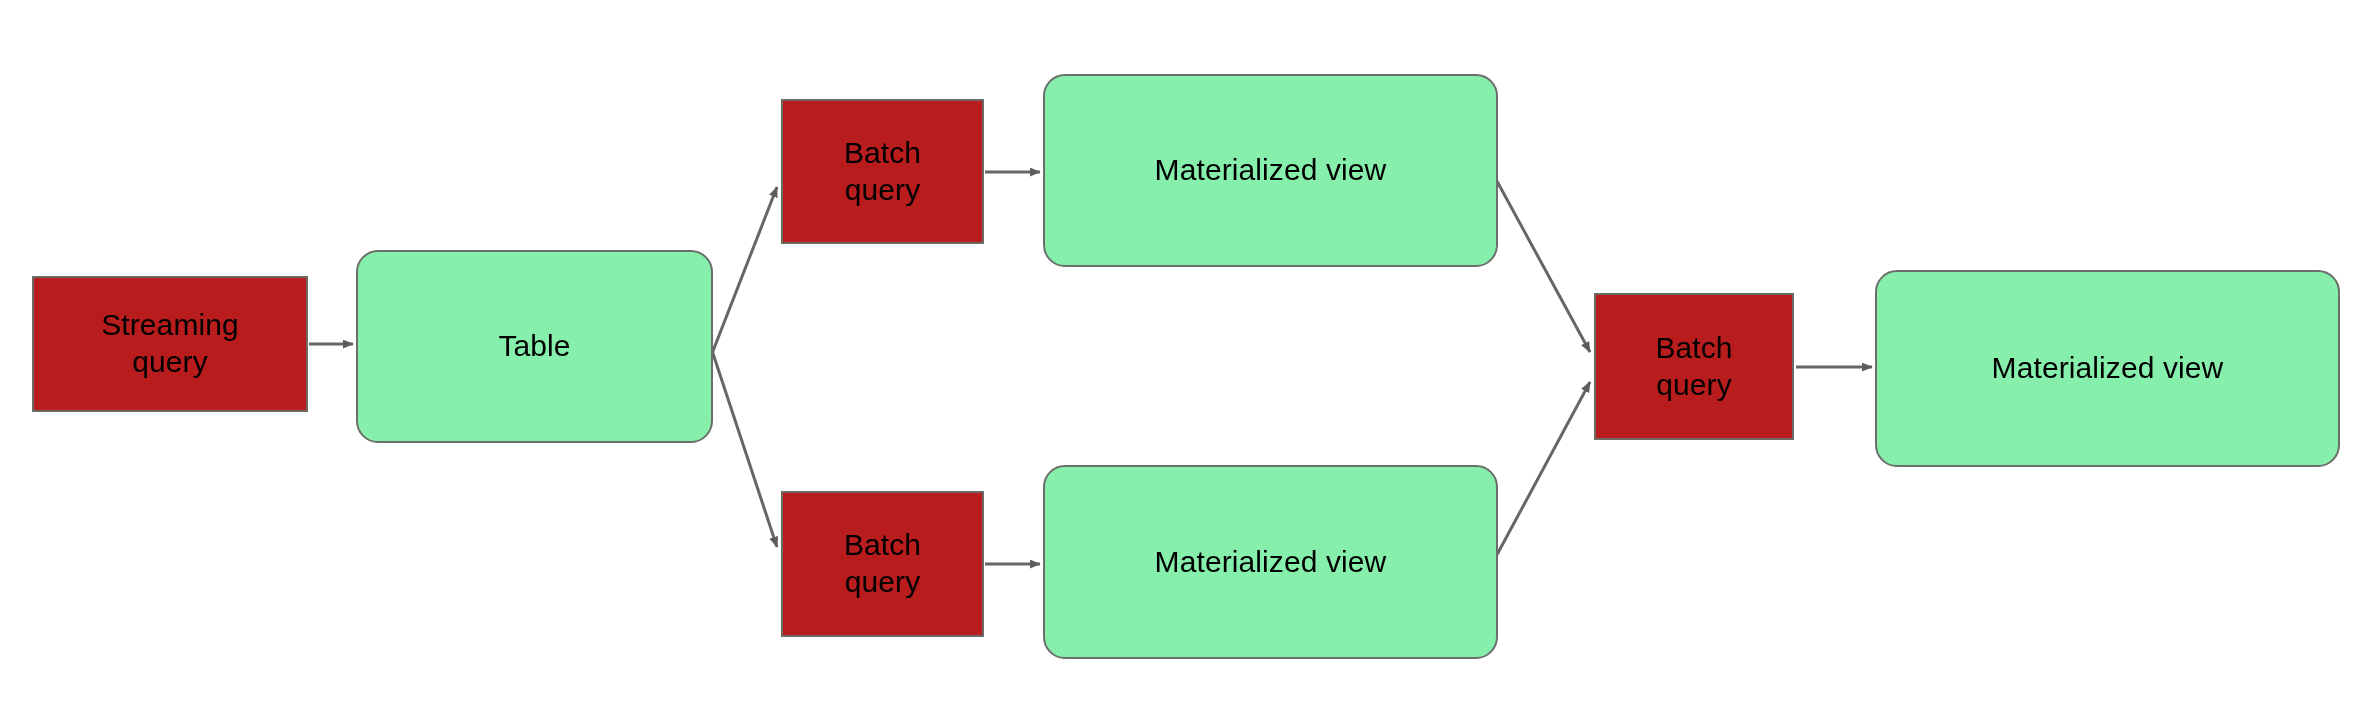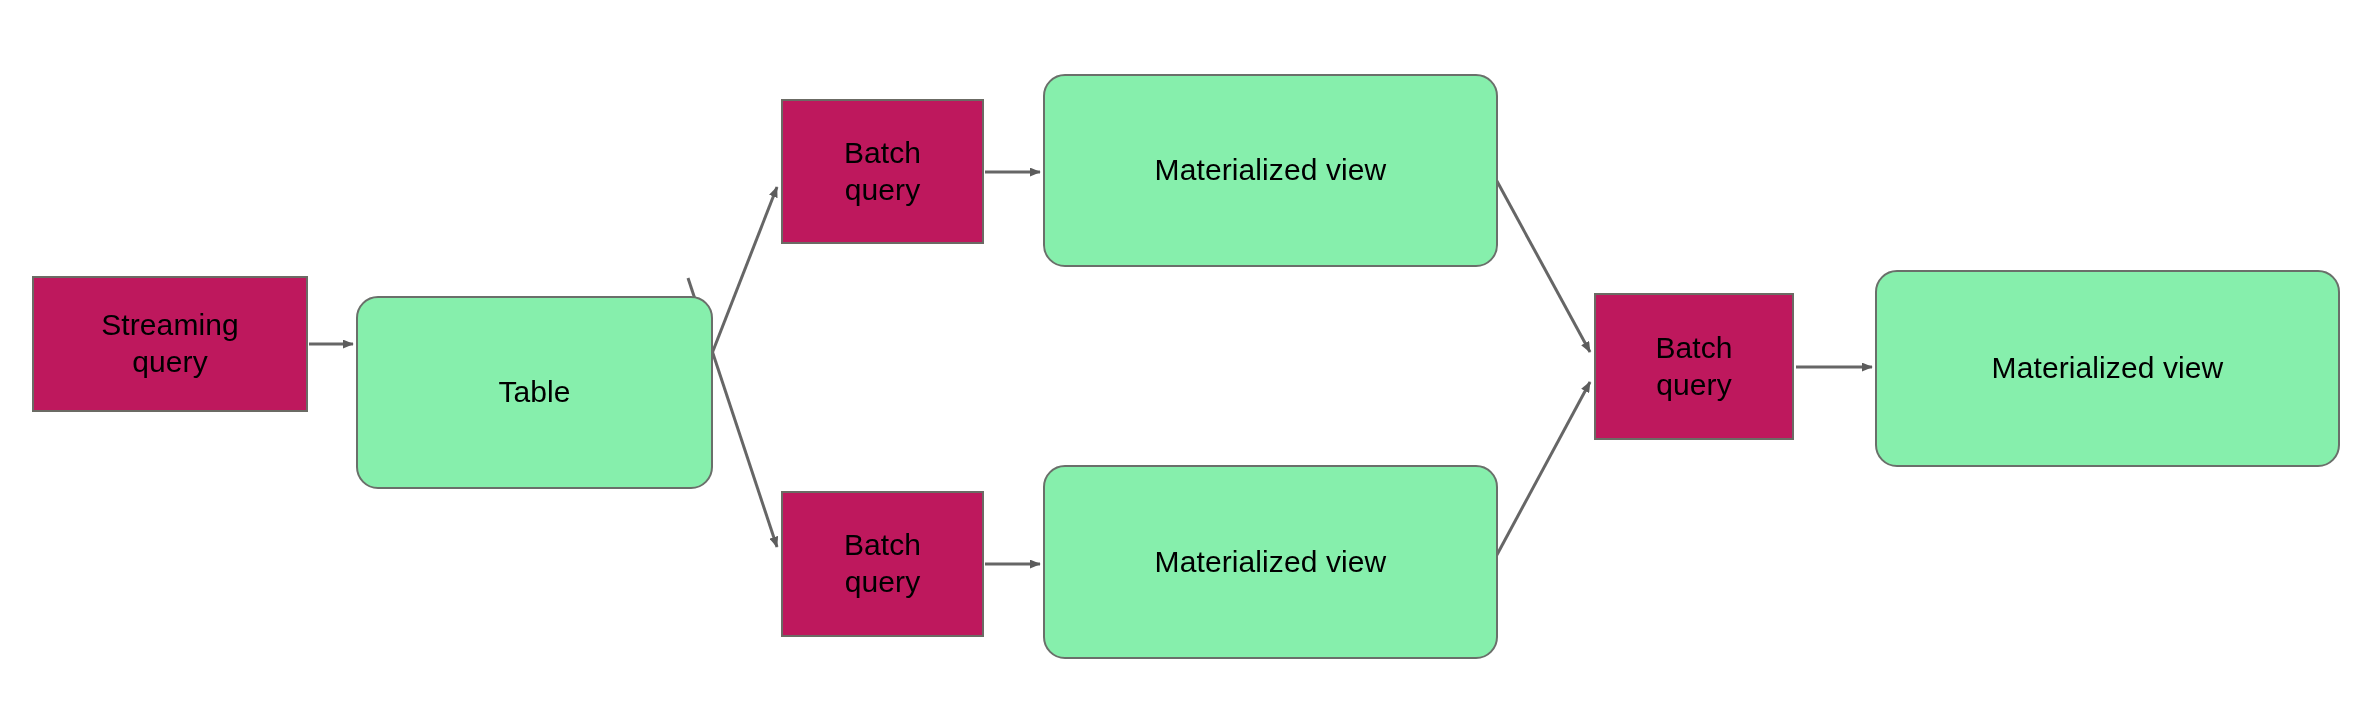--- a/index.html
+++ b/index.html
@@ -36,21 +36,21 @@
     justify-content: center;
     text-align: center;
     color: #000000;
     font-size: 30px;
     line-height: 1.22;
     letter-spacing: 0.1px;
     border: 2px solid #666666;
     z-index: 2;
   }
   .node-process {
-    background: #be185d;
+    background: #b91c1c;
     border-color: #6b6b64;
     border-radius: 0;
   }
   .node-store {
     background: #86efac;
     border-color: #6a6f6a;
     border-radius: 22px;
   }
   .node-label {
     display: block;
@@ -101,21 +101,21 @@
     <g>
       <line x1="1796" y1="367" x2="1872" y2="367" stroke="#666666" stroke-width="3" marker-end="url(#arrowhead)"></line>
     </g>
   </svg>
 
   <div class="node node-process" id="node-streaming-query" style="left: 32px; top: 276px; width: 276px; height: 136px;">
     <span class="node-label">Streaming
 query</span>
   </div>
 
-  <div class="node node-store" id="node-table" style="left: 356px; top: 250px; width: 357px; height: 193px; margin-top: 46px;">
+  <div class="node node-store" id="node-table" style="left: 356px; top: 250px; width: 357px; height: 193px;">
     <span class="node-label">Table</span>
   </div>
 
   <div class="node node-process" id="node-batch-query-top" style="left: 781px; top: 99px; width: 203px; height: 145px;">
     <span class="node-label">Batch
 query</span>
   </div>
 
   <div class="node node-store" id="node-materialized-view-top" style="left: 1043px; top: 74px; width: 455px; height: 193px;">
     <span class="node-label">Materialized view</span>

